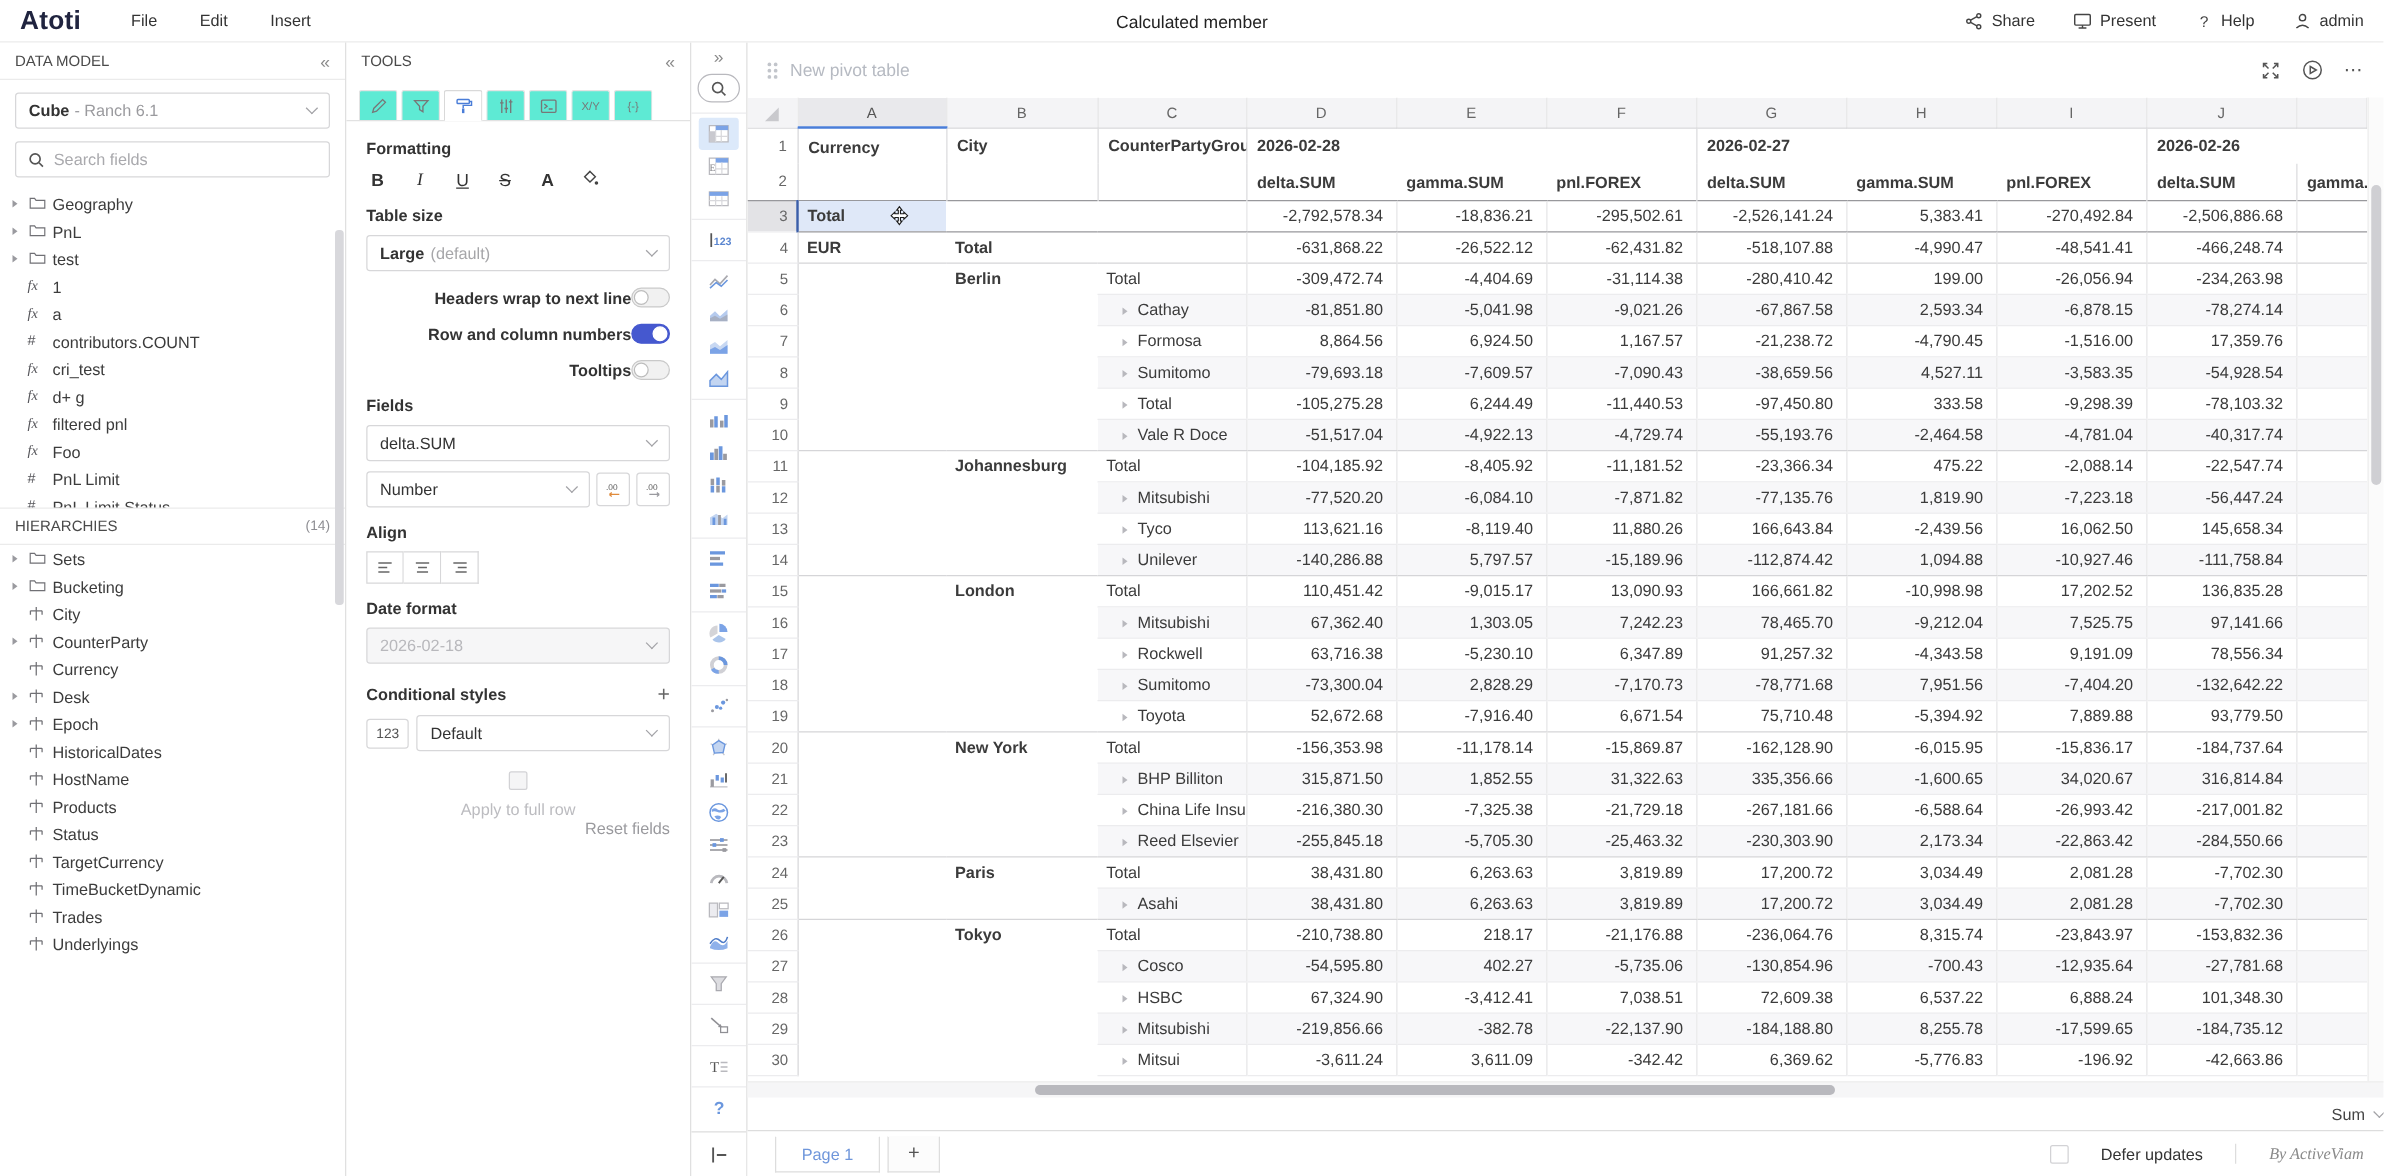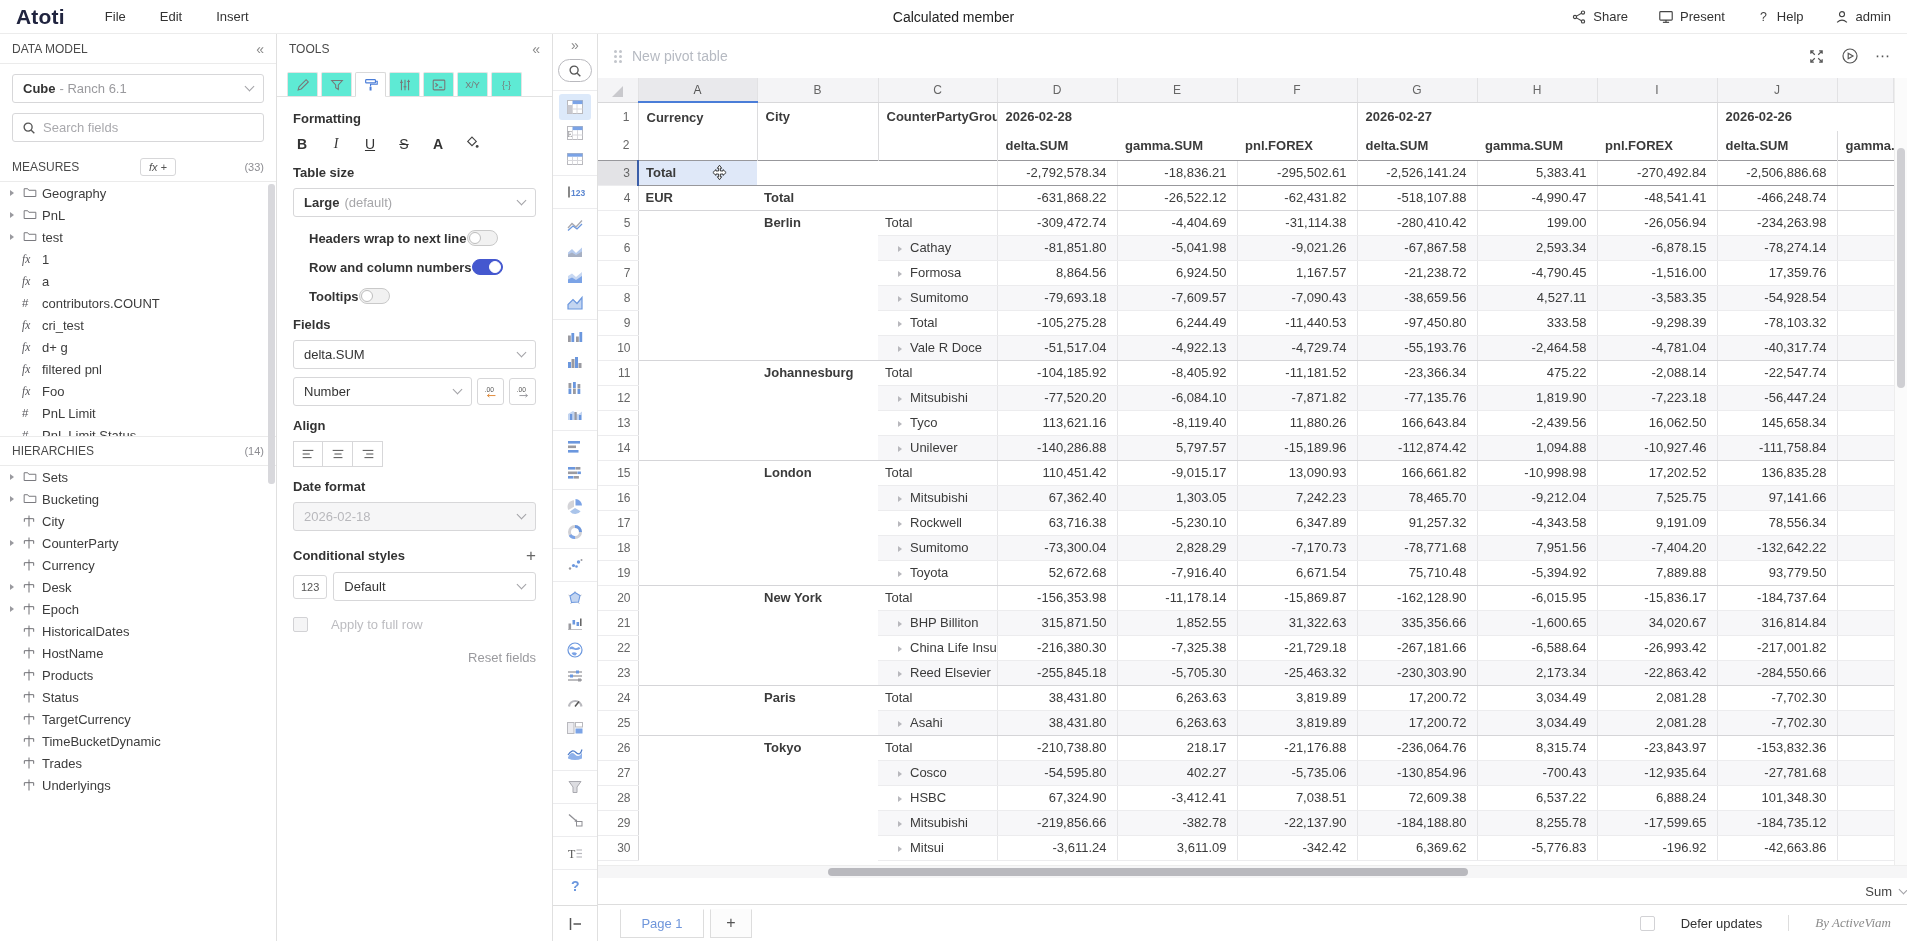--- a/index.html
+++ b/index.html
@@ -60,21 +60,21 @@
   .ttab { width:31px; height:25px; display:flex; align-items:center; justify-content:center;
           background:#5eead4; border:1px solid #e3e3e3; border-bottom:1px solid #e2e2e2; margin-bottom:-1px;
           color:#777; cursor:pointer; border-radius:2px 2px 0 0; }
   .ttab.active { background:#fff; border-color:#d9d9d9; border-bottom-color:#fff; }
   .ttxt { font-size:9px; color:#777; letter-spacing:0; }
   .tcontent { padding:12px 16px; }
   .tlabel { font-size:13px; font-weight:700; color:#333; margin:12px 0 8px; }
   .tlabel:first-child { margin-top:2px; }
   .fmt-row { display:flex; gap:16px; align-items:center; margin-bottom:6px; }
   .fmt-btn { font-size:14px; color:#333; cursor:pointer; width:18px; text-align:center; }
-  .toggle-row { display:flex; align-items:center; justify-content:flex-start; margin:13px 16px; }
+  .toggle-row { display:flex; align-items:center; justify-content:flex-end; margin:13px 0; }
   .toggle-row .tl { font-size:13px; font-weight:700; color:#333; }
   .switch { width:31px; height:16px; border-radius:9px; position:relative; cursor:pointer; flex:none;
             background:#f1f1f1; border:1px solid #c9c9c9; }
   .switch .knob { position:absolute; top:1px; left:1px; width:12px; height:12px; border-radius:50%;
                   background:#fff; border:1px solid #bdbdbd; }
   .switch.on { background:#4558cf; border-color:#4558cf; }
   .switch.on .knob { left:auto; right:1px; border-color:#fff; }
   .fselect { height:29px; border:1px solid #d7d7d9; border-radius:3px; display:flex; align-items:center;
              padding:0 10px; font-size:13px; color:#333; cursor:pointer; background:#fff; margin-bottom:8px; }
   .fselect.disabled { background:#f6f6f7; color:#b8b8bc; cursor:default; }
@@ -85,24 +85,24 @@
   .aligngrp { display:flex; }
   .alignbtn { width:30px; height:26px; border:1px solid #d7d7d9; background:#fff; display:flex;
               align-items:center; justify-content:center; cursor:pointer; }
   .alignbtn + .alignbtn { border-left:0; }
   .cond-head { display:flex; align-items:center; justify-content:space-between; margin:16px 0 8px; }
   .cond-head .tlabel { margin:0; }
   .plus { font-size:17px; color:#666; cursor:pointer; line-height:1; }
   .condrow { display:flex; gap:6px; align-items:center; }
   .chip123 { border:1px solid #d7d7d9; border-radius:3px; font-size:11px; color:#555; padding:5px 7px; background:#fff; }
   .condrow .fselect { flex:1; margin-bottom:0; }
-  .cbrow { display:flex; gap:23px; align-items:center; margin-top:16px; }
+  .cbrow { display:flex; gap:8px; align-items:center; margin-top:16px;flex-direction:column; }
   .cbox { width:15px; height:15px; border:1px solid #d2d2d5; border-radius:2px; background:#f5f5f6; flex:none; }
   .cbrow .cl-dis { font-size:13px; color:#bcbcc0; }
-  .resetrow { text-align:right; margin-top:18px; font-size:13px; color:#9a9a9e; cursor:pointer; }
+  .resetrow { text-align:right; font-size:13px; color:#9a9a9e; cursor:pointer; }
 
   
   .strip-top { height:22px; display:flex; align-items:center; color:#8a8a8a; font-size:14px; cursor:pointer; }
   .srch-pill { width:34px; height:23px; border:1px solid #b9b9be; border-radius:12px; display:flex;
                align-items:center; justify-content:center; cursor:pointer; margin:3px 0 5px; background:#fff; }
   .strip-sep { width:44px; height:1px; background:#ececee; margin:3px 0; flex:none; }
   .wicon { width:32px; height:26px; display:flex; align-items:center; justify-content:center;
            border-radius:3px; cursor:pointer; flex:none; }
   .wicon.active { background:#dcE9fa; background:#dce9fa; }
   .strip-bottom { margin-top:auto; width:100%; border-top:1px solid #ddd; height:36px; display:flex;
@@ -243,25 +243,20 @@
         <span class="chev"></span>
       </div>
       <div class="searchbox">
         <span class="ic" id="search-mini-icon">
             <svg width="16" height="16" viewBox="0 0 18 18" xmlns="http://www.w3.org/2000/svg">
               <circle cx="8" cy="8" r="4.5" fill="none" stroke="#555" stroke-width="1.5"></circle>
               <line x1="11.5" y1="11.5" x2="15" y2="15" stroke="#555" stroke-width="1.5"></line>
             </svg>
           </span>
         <input placeholder="Search fields" style="">
-      </div>
-      <div class="list-head" style="border-top:0;">
-        <span>MEASURES</span>
-        <span class="fxadd">fx +</span>
-        <span class="cnt">(33)</span>
       </div>
       <div class="tree" id="measures-list" style="height:254px;">
           <div class="tree-item">
        <span class="caret has"></span>
        <span class="tico">
               <svg width="16" height="14" viewBox="0 0 18 18" xmlns="http://www.w3.org/2000/svg">
                 <path d="M1.5 3.5 h4.5 l1.5 2 h9 v8 h-15 Z" fill="none" stroke="#707075" stroke-width="1.2"></path>
               </svg>
             </span>
        <span>Geography</span>

